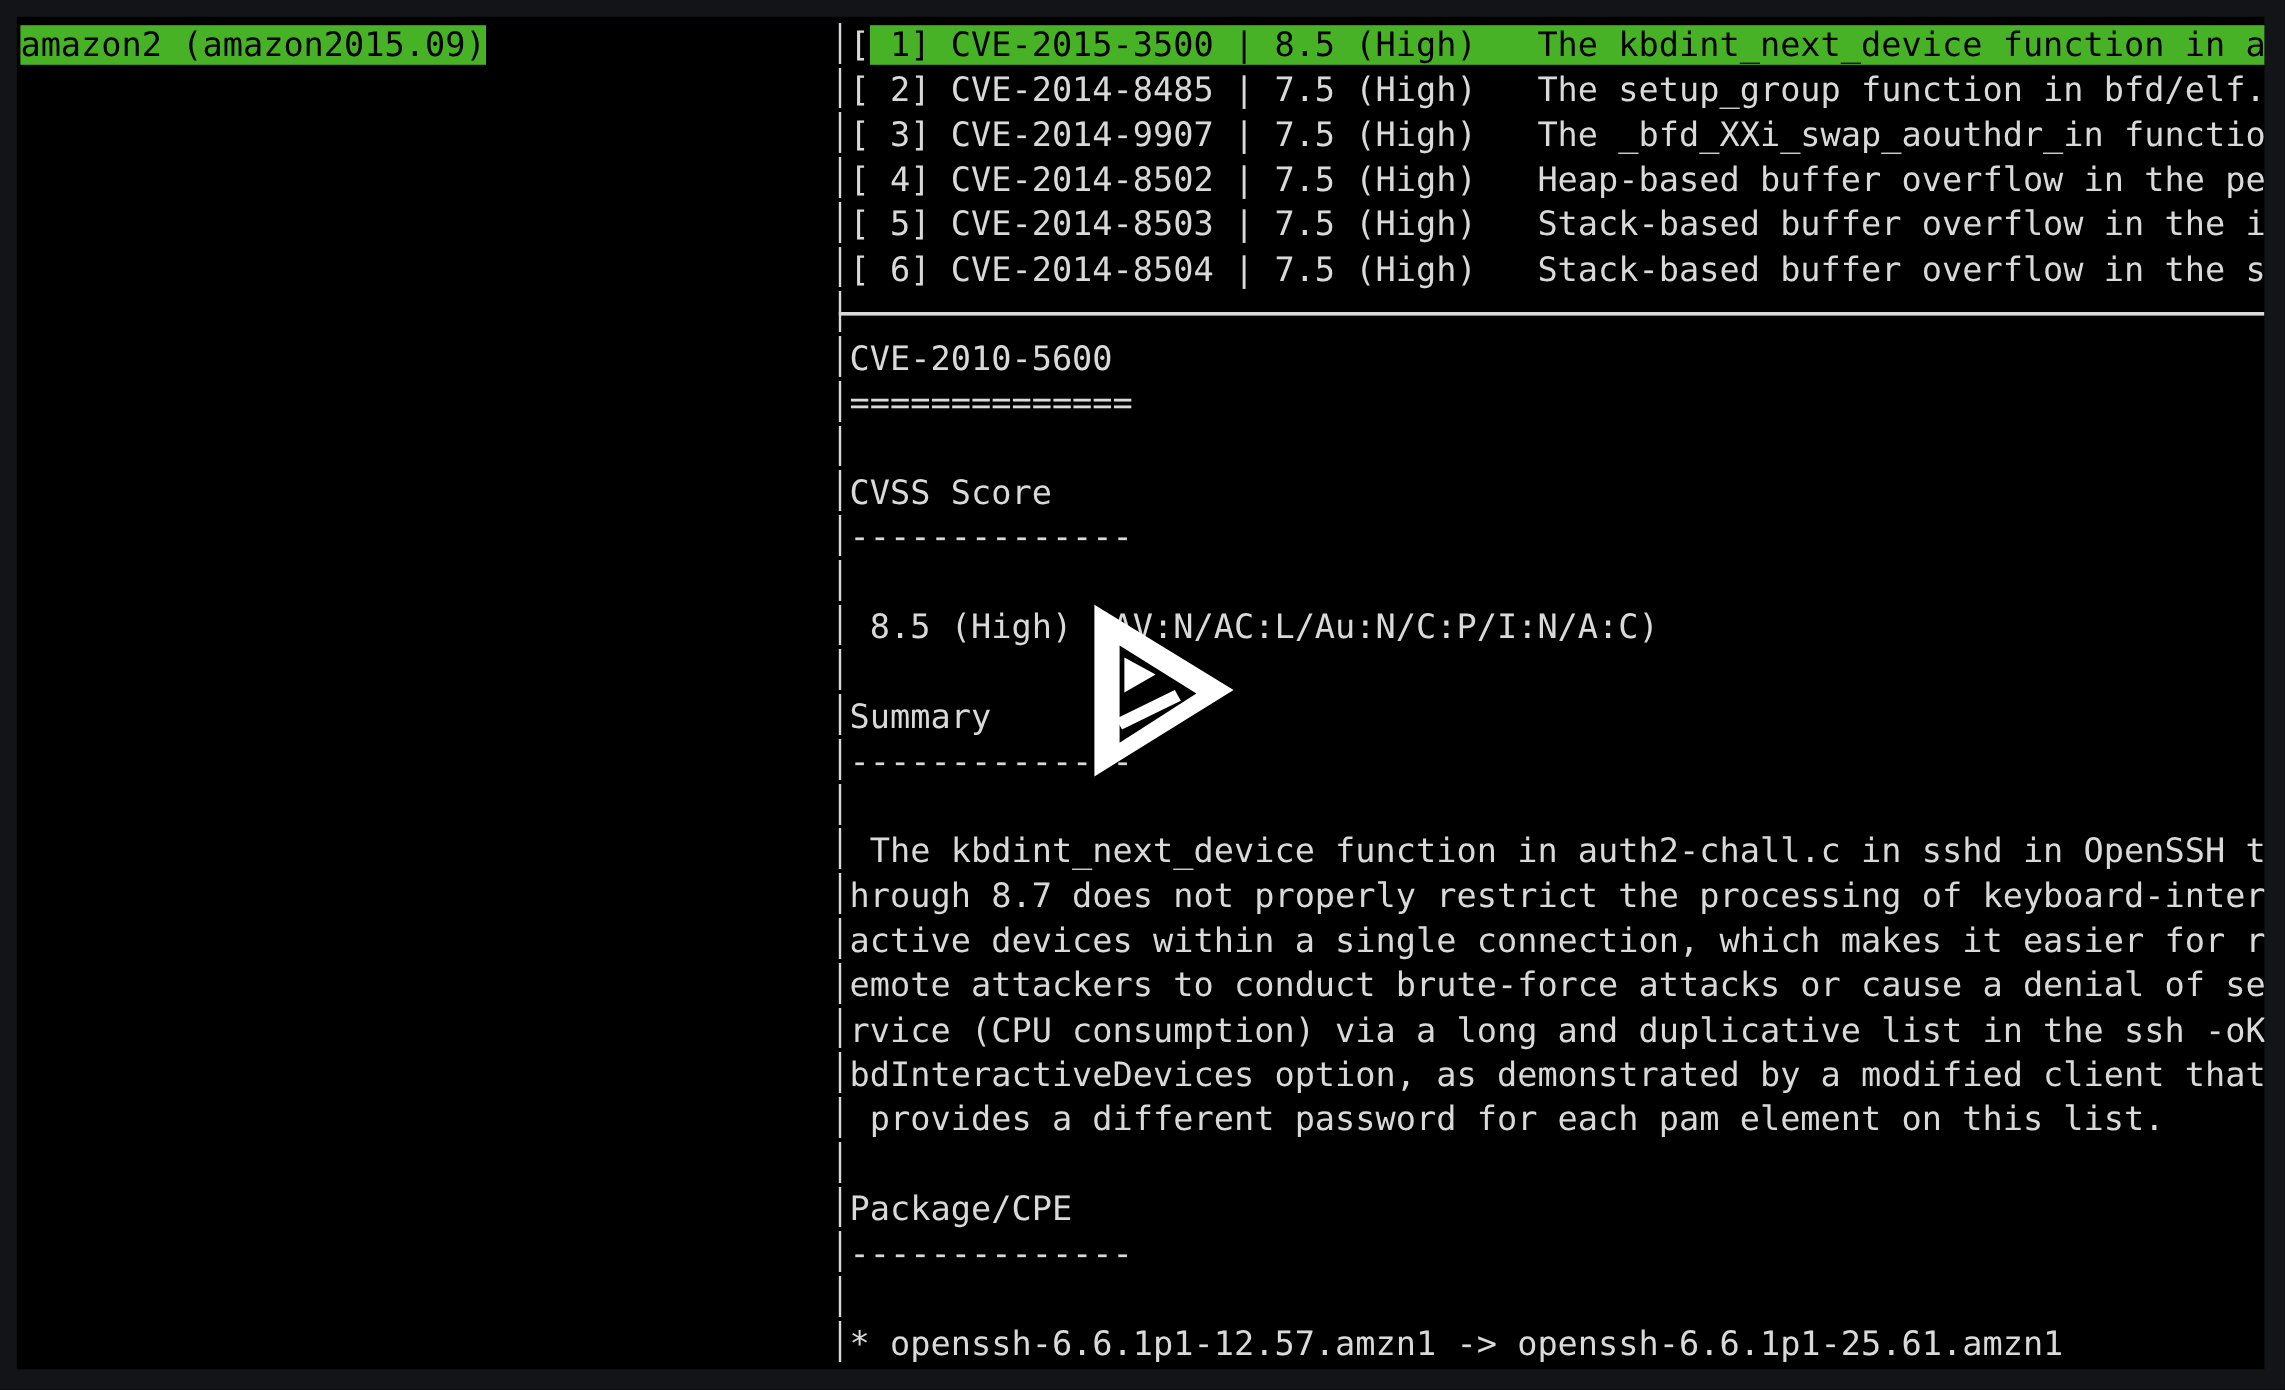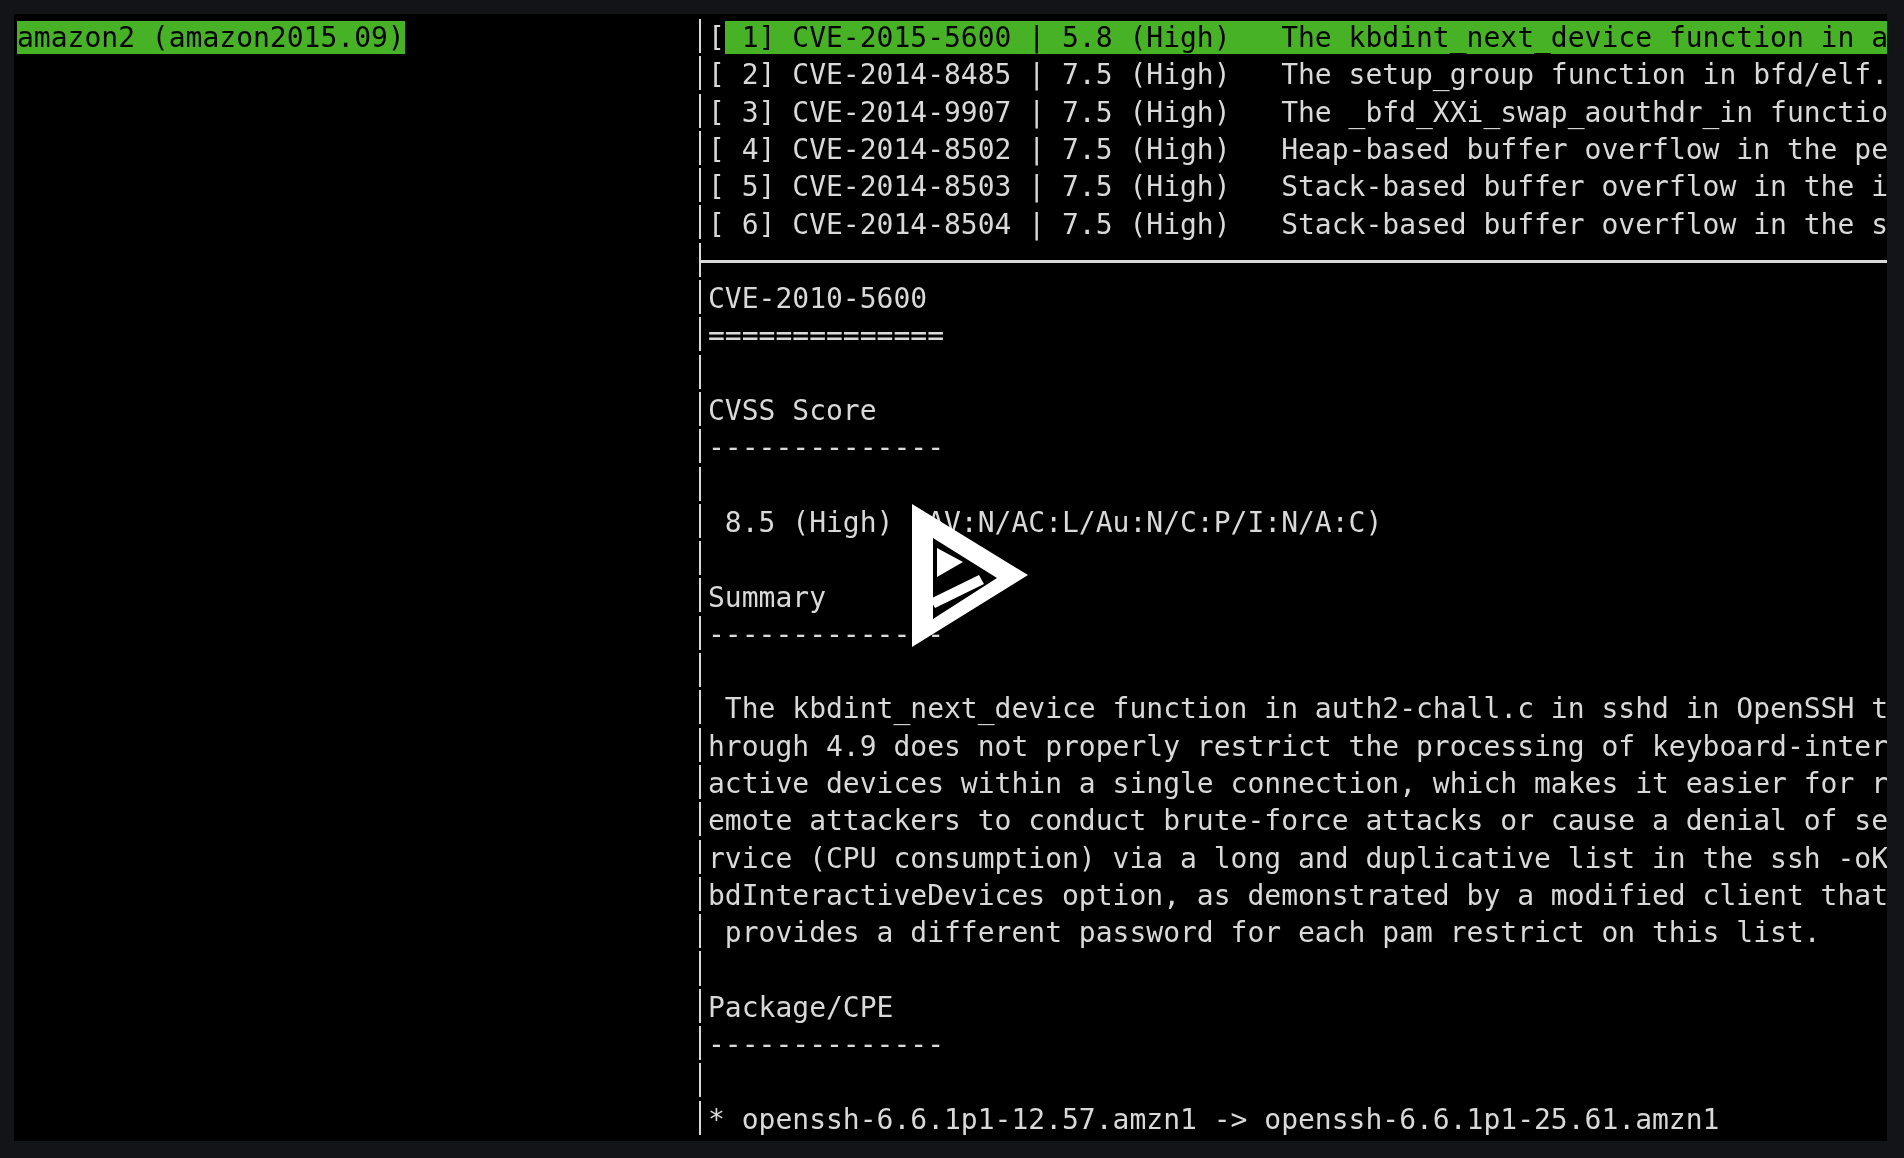--- a/index.html
+++ b/index.html
@@ -63,45 +63,45 @@
 </head>
 <body>
 
 <div class="terminal">
 
   <div class="trow host-row" style="--r:0"><span class="hl">amazon2 (amazon2015.09)</span></div>
 
   <div class="vdivider"></div>
   <div class="hseparator"></div>
 
-  <div class="trow cve-row" style="--r:0"><span>[</span><span class="hl"> 1] CVE-2015-5600 | 5.8 (High)   The kbdint_next_device function in a</span></div>
+  <div class="trow cve-row" style="--r:0"><span>[</span><span class="hl"> 1] CVE-2015-3500 | 8.5 (High)   The kbdint_next_device function in a</span></div>
   <div class="trow cve-row" style="--r:1"><span>[</span><span> 2] CVE-2014-8485 | 7.5 (High)   The setup_group function in bfd/elf.</span></div>
   <div class="trow cve-row" style="--r:2"><span>[</span><span> 3] CVE-2014-9907 | 7.5 (High)   The _bfd_XXi_swap_aouthdr_in functio</span></div>
   <div class="trow cve-row" style="--r:3"><span>[</span><span> 4] CVE-2014-8502 | 7.5 (High)   Heap-based buffer overflow in the pe</span></div>
   <div class="trow cve-row" style="--r:4"><span>[</span><span> 5] CVE-2014-8503 | 7.5 (High)   Stack-based buffer overflow in the i</span></div>
   <div class="trow cve-row" style="--r:5"><span>[</span><span> 6] CVE-2014-8504 | 7.5 (High)   Stack-based buffer overflow in the s</span></div>
 
   <div class="trow detail-row" style="--r:7">CVE-2010-5600</div>
   <div class="trow detail-row" style="--r:8">==============</div>
   <div class="trow detail-row" style="--r:9"></div>
   <div class="trow detail-row" style="--r:10">CVSS Score</div>
   <div class="trow detail-row" style="--r:11">--------------</div>
   <div class="trow detail-row" style="--r:12"></div>
   <div class="trow detail-row" style="--r:13"> 8.5 (High) (AV:N/AC:L/Au:N/C:P/I:N/A:C)</div>
   <div class="trow detail-row" style="--r:14"></div>
   <div class="trow detail-row" style="--r:15">Summary</div>
   <div class="trow detail-row" style="--r:16">--------------</div>
   <div class="trow detail-row" style="--r:17"></div>
   <div class="trow detail-row" style="--r:18"> The kbdint_next_device function in auth2-chall.c in sshd in OpenSSH t</div>
-  <div class="trow detail-row" style="--r:19">hrough 4.9 does not properly restrict the processing of keyboard-inter</div>
+  <div class="trow detail-row" style="--r:19">hrough 8.7 does not properly restrict the processing of keyboard-inter</div>
   <div class="trow detail-row" style="--r:20">active devices within a single connection, which makes it easier for r</div>
   <div class="trow detail-row" style="--r:21">emote attackers to conduct brute-force attacks or cause a denial of se</div>
   <div class="trow detail-row" style="--r:22">rvice (CPU consumption) via a long and duplicative list in the ssh -oK</div>
   <div class="trow detail-row" style="--r:23">bdInteractiveDevices option, as demonstrated by a modified client that</div>
-  <div class="trow detail-row" style="--r:24"> provides a different password for each pam restrict on this list.</div>
+  <div class="trow detail-row" style="--r:24"> provides a different password for each pam element on this list.</div>
   <div class="trow detail-row" style="--r:25"></div>
   <div class="trow detail-row" style="--r:26">Package/CPE</div>
   <div class="trow detail-row" style="--r:27">--------------</div>
   <div class="trow detail-row" style="--r:28"></div>
   <div class="trow detail-row" style="--r:29">* openssh-6.6.1p1-12.57.amzn1 -&gt; openssh-6.6.1p1-25.61.amzn1</div>
 </div>
 
 <svg class="play-overlay" viewBox="0 0 128 154">
   <path d="M7,6 L123,77 L7,149 Z M28,40 L92,80 L28,121 Z" fill="#ffffff" fill-rule="evenodd"></path>
   <path d="M32,50 L58,64 L32,79 Z" fill="#ffffff"></path>

